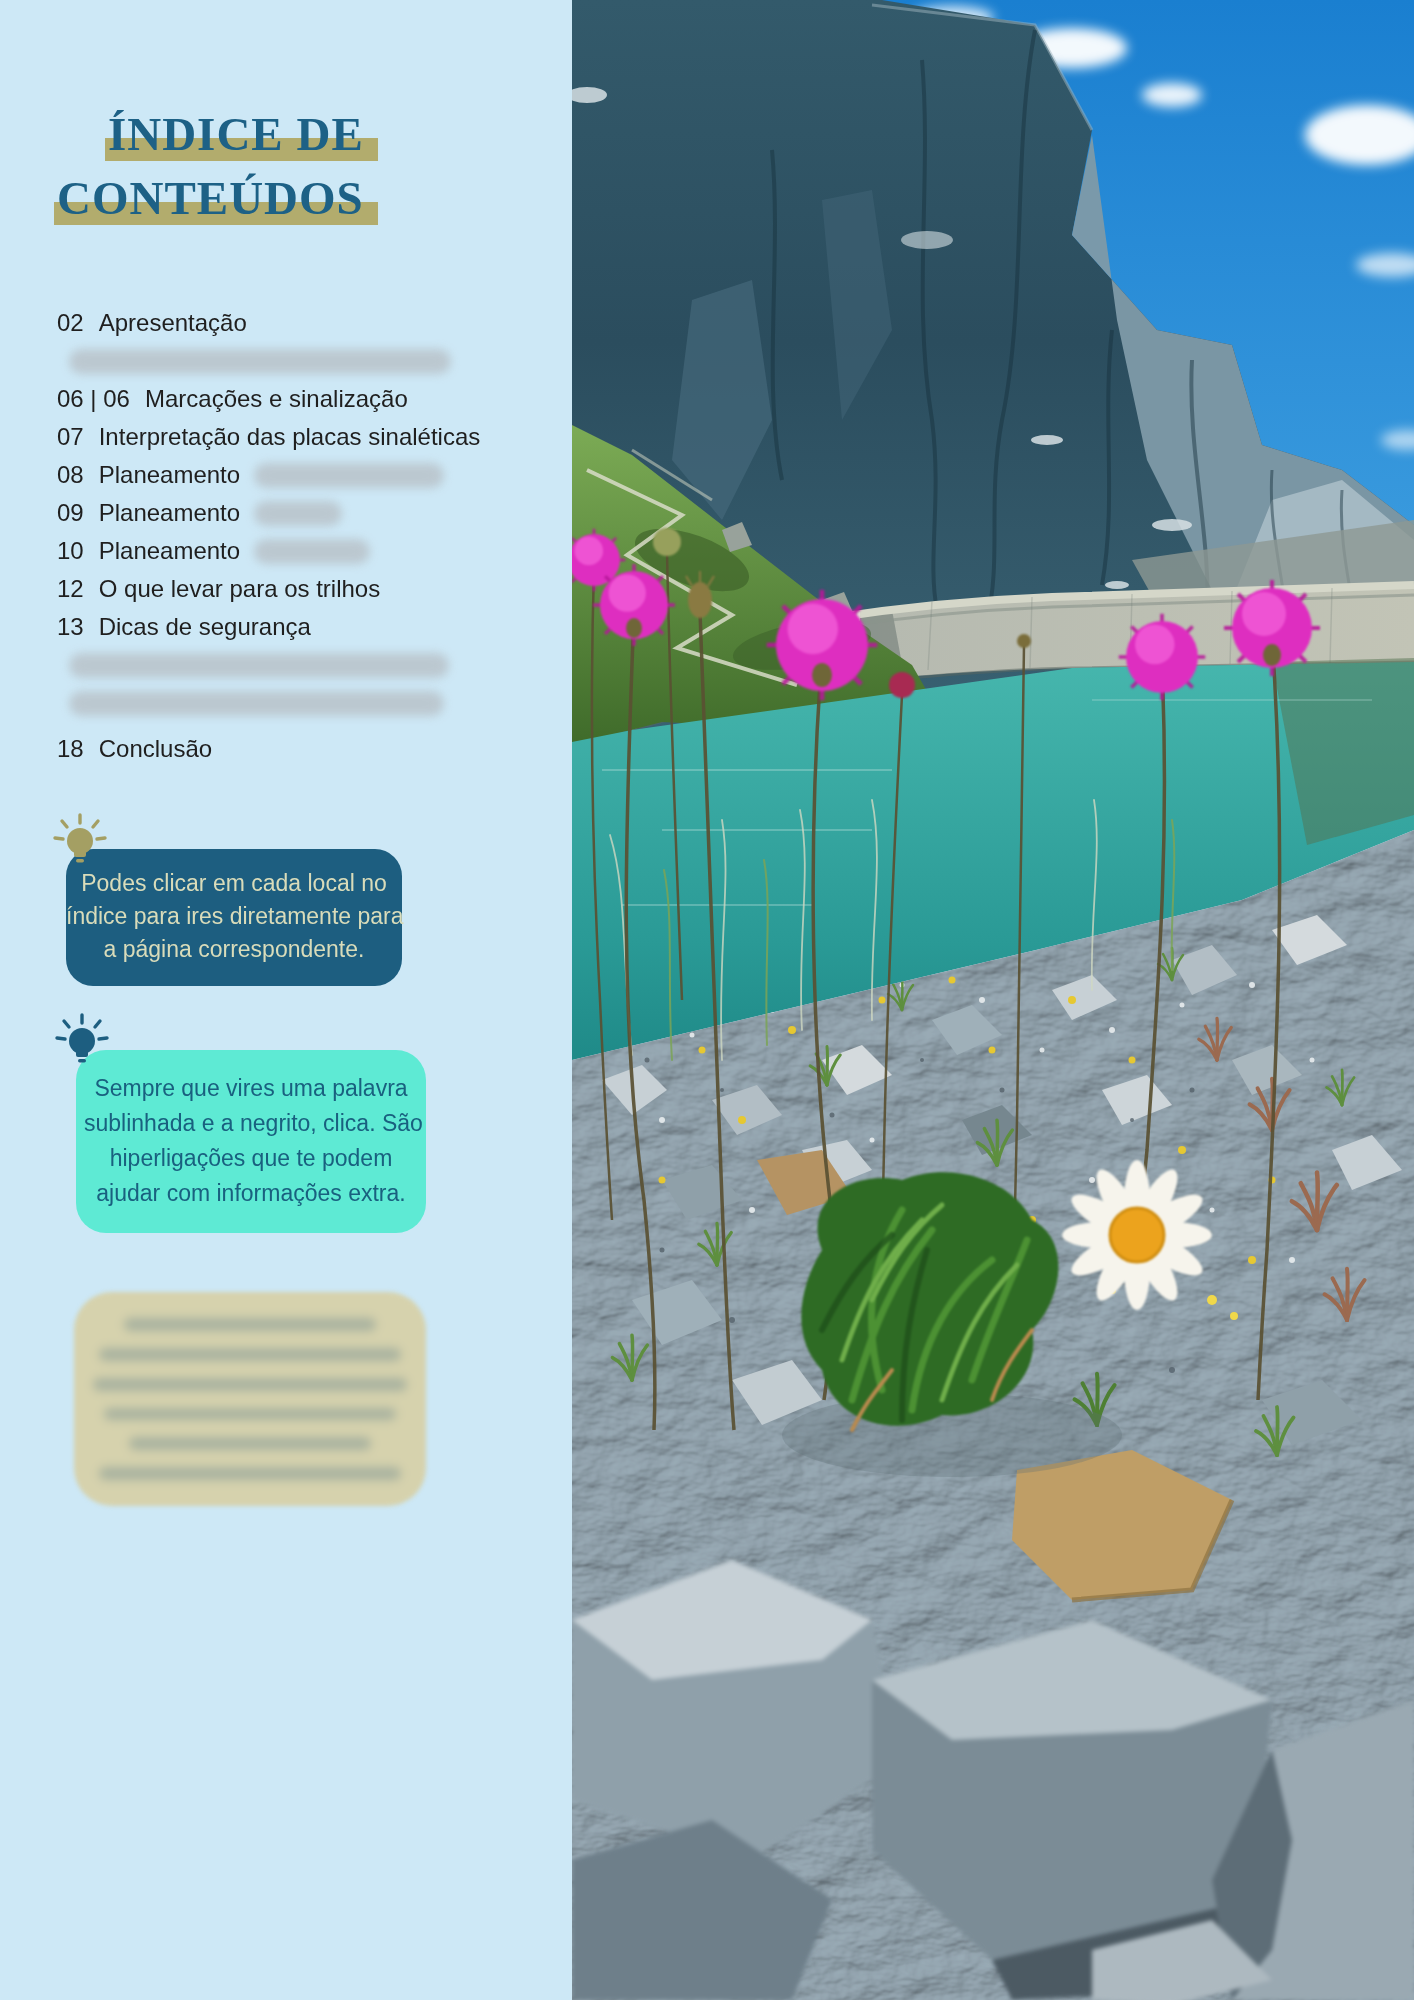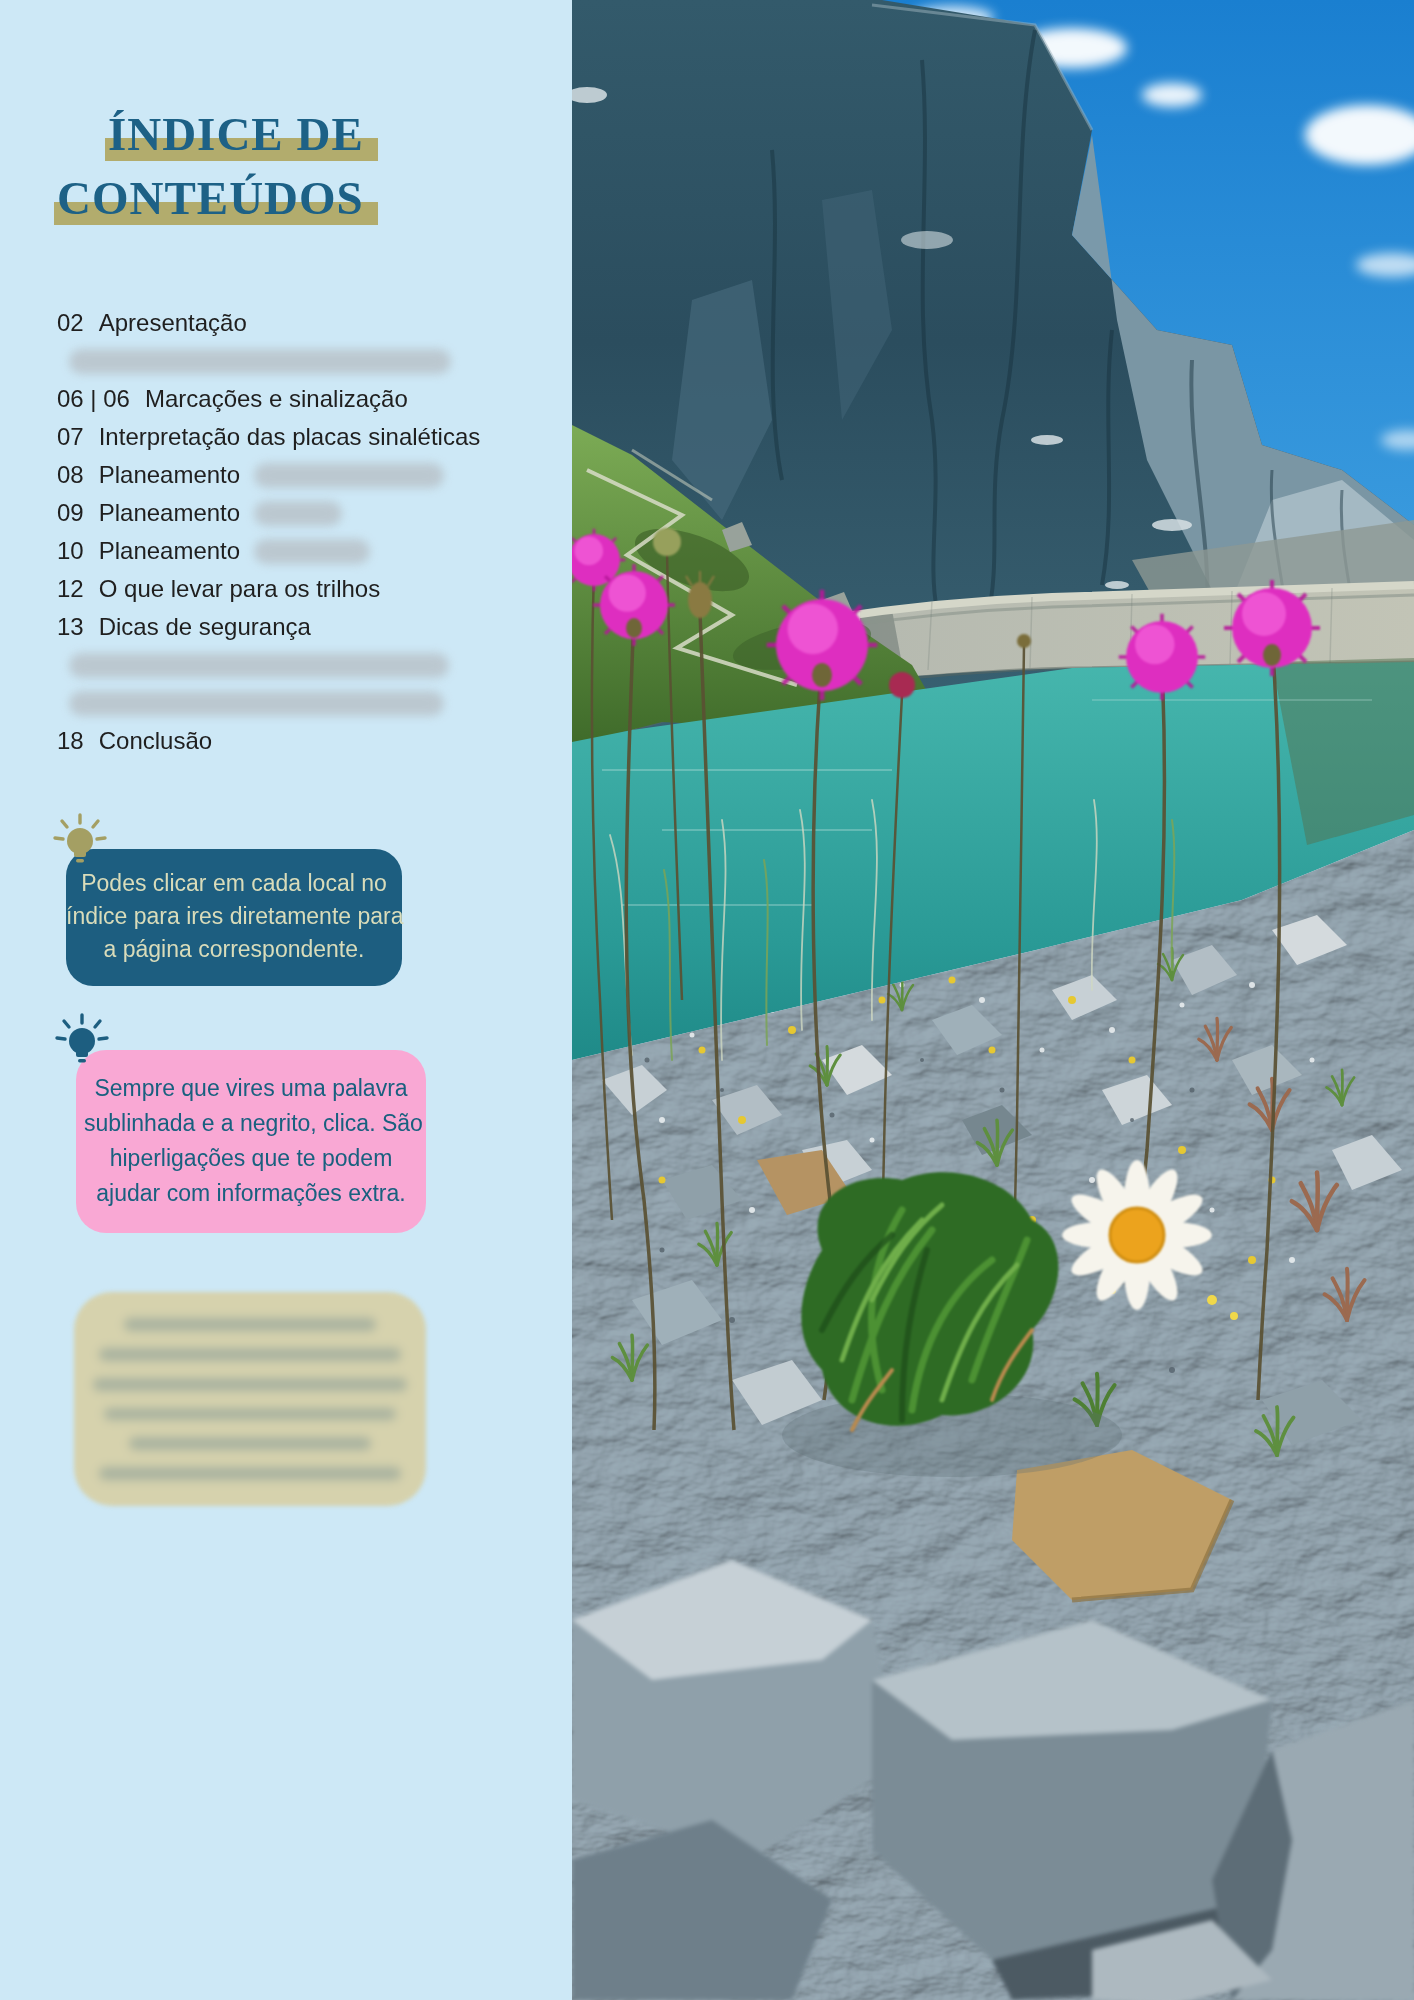--- a/index.html
+++ b/index.html
@@ -10,35 +10,35 @@
   .left-panel{position:absolute;left:0;top:0;width:572px;height:2000px;background:#cde8f6;}
 
   h1.title{position:absolute;left:57px;top:102px;margin:0;
            font-family:"Liberation Serif",serif;font-weight:700;
            font-size:47px;line-height:64px;letter-spacing:1px;color:#1d6186;text-align:right;}
   .hl{display:inline-block;line-height:58px;padding:0 14px 0 3px;margin-left:-3px;
       background:linear-gradient(to bottom, rgba(178,172,109,0) 57%, #b2ac6d 57%, #b2ac6d 96%, rgba(178,172,109,0) 96%);}
 
   ul.toc{position:absolute;left:57px;top:304px;width:492px;margin:0;padding:0;list-style:none;}
   ul.toc li{display:flex;align-items:center;height:38px;font-size:24px;color:#1f1f1f;cursor:pointer;}
-  ul.toc li.last{}
+  ul.toc li.last{margin-top:8px;}
   .num{margin-right:15px;white-space:pre;}
   .pill{height:25px;border-radius:13px;background:#b9c3ca;filter:blur(5px);opacity:.85;}
   .pill.full{margin-left:12px;}
   .pill.after{margin-left:14px;}
   .w382{width:382px}.w380{width:380px}.w375{width:375px}
   .w190{width:190px}.w88{width:88px}.w116{width:116px}
 
   .callout{position:absolute;box-sizing:border-box;text-align:center;}
   .callout .cline{white-space:nowrap;}
   .callout.teal{left:66px;top:849px;width:336px;padding:18px 0 20px;
                 background:#1d5e80;color:#d9dcba;border-radius:27px;
                 font-size:23px;line-height:33px;}
   .callout.olive{left:76px;top:1050px;width:350px;padding:21px 8px 22px;
-                 background:#f9a8d4;color:#19607f;border-radius:30px;
+                 background:#5eead4;color:#19607f;border-radius:30px;
                  font-size:23px;line-height:35px;}
   .bulb{position:absolute;width:64px;height:64px;z-index:5;}
   .bulb.b1{left:48px;top:810px;}
   .bulb.b2{left:50px;top:1010px;}
 
   .redacted-box{position:absolute;left:74px;top:1292px;width:352px;height:214px;
                 background:#d6d2ad;border-radius:38px;filter:blur(2px);
                 box-sizing:border-box;display:flex;flex-direction:column;
                 align-items:center;justify-content:center;gap:17px;padding:26px 18px;}
   .rline{height:15px;border-radius:8px;background:#9aa89b;opacity:.75;filter:blur(4px);}

